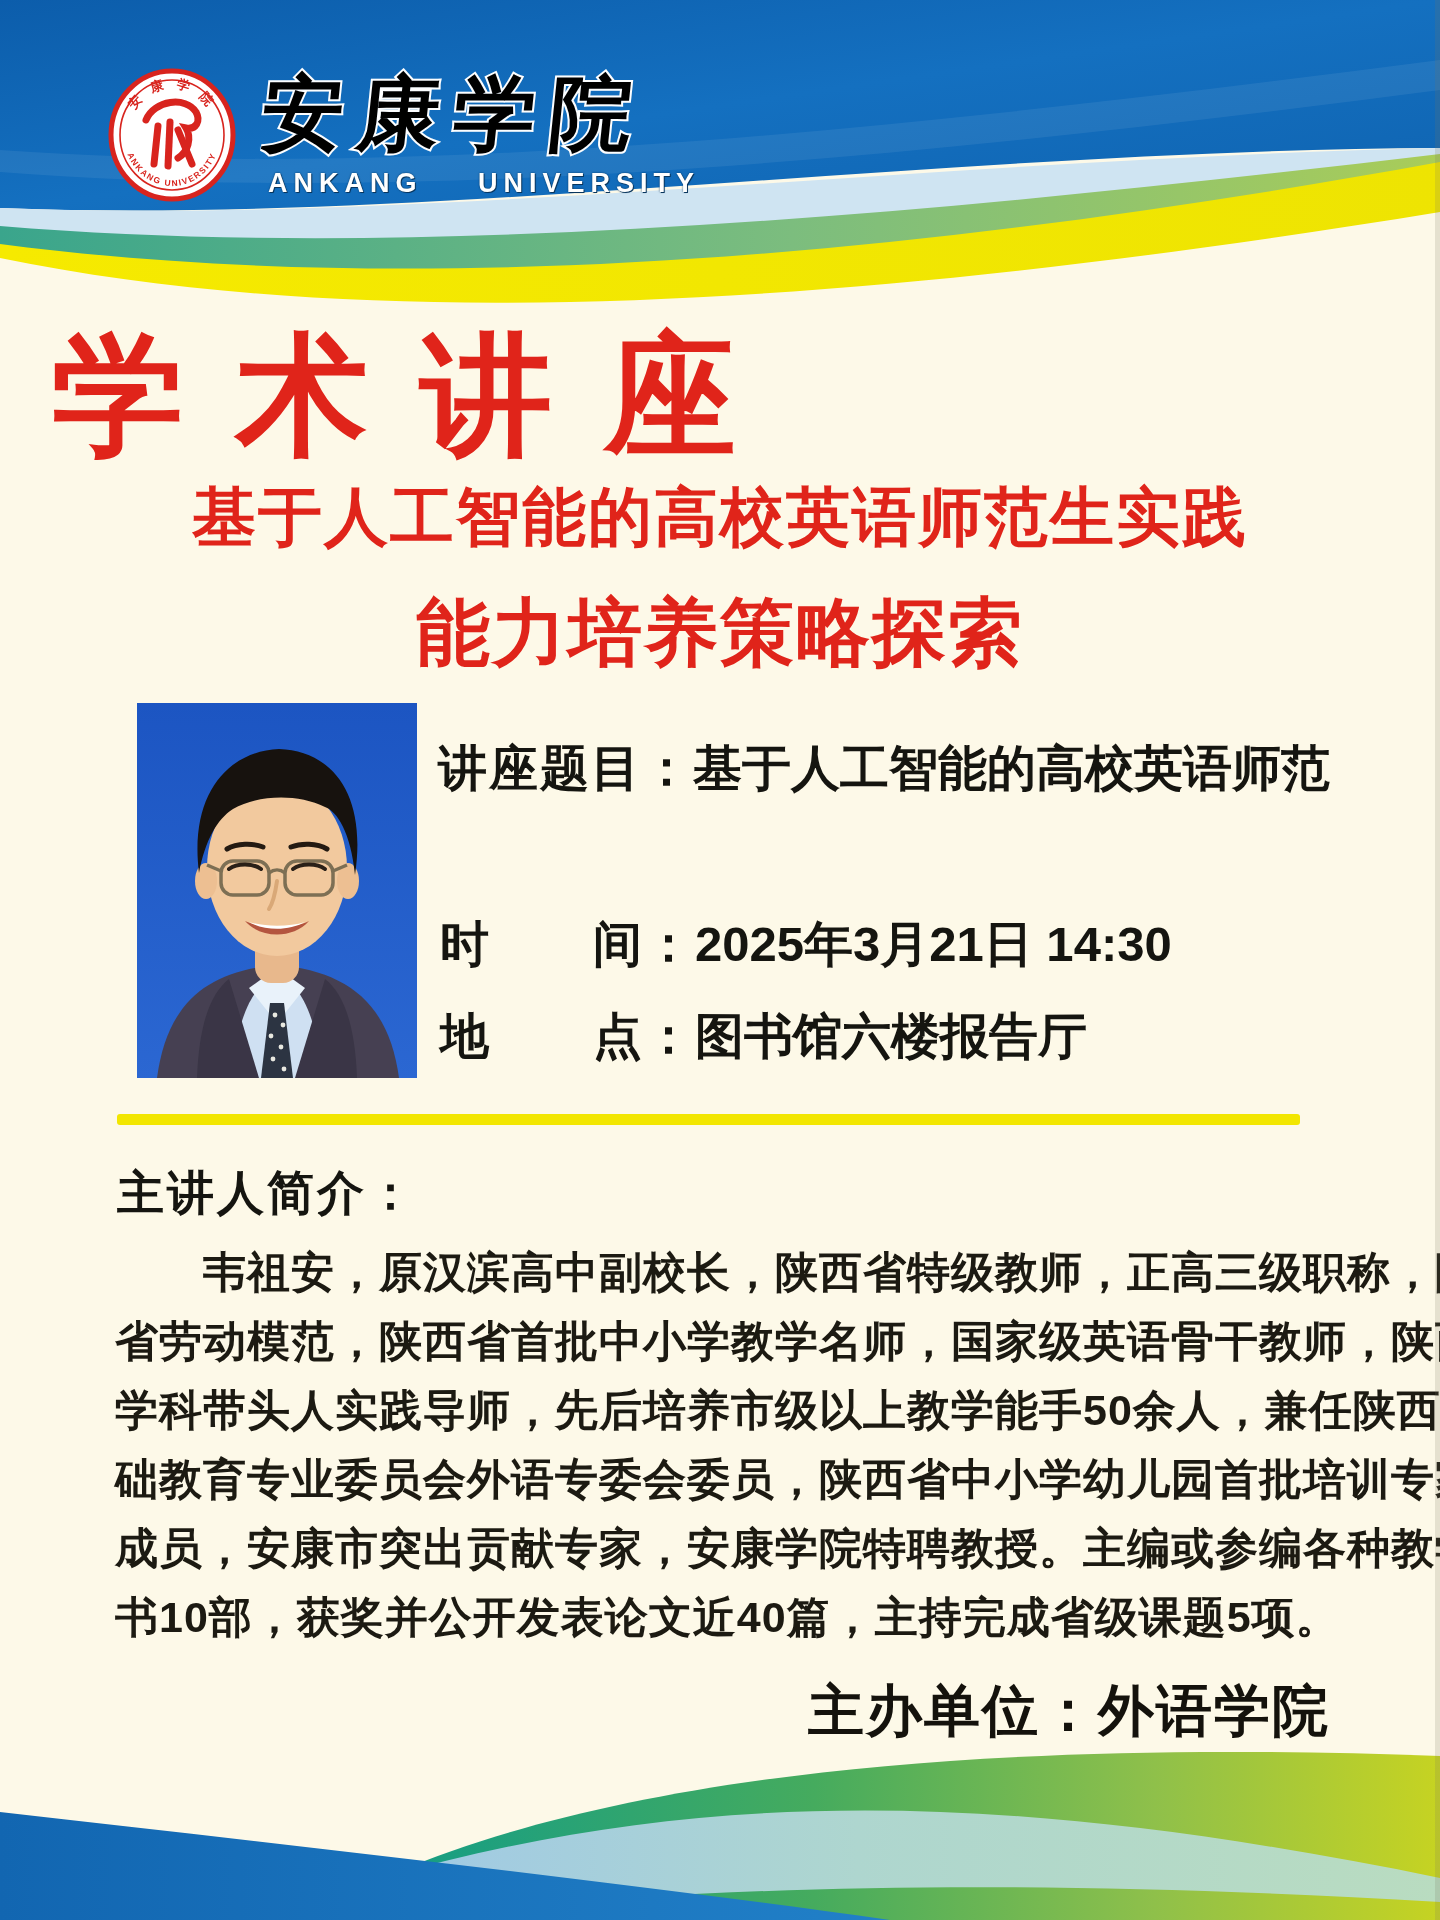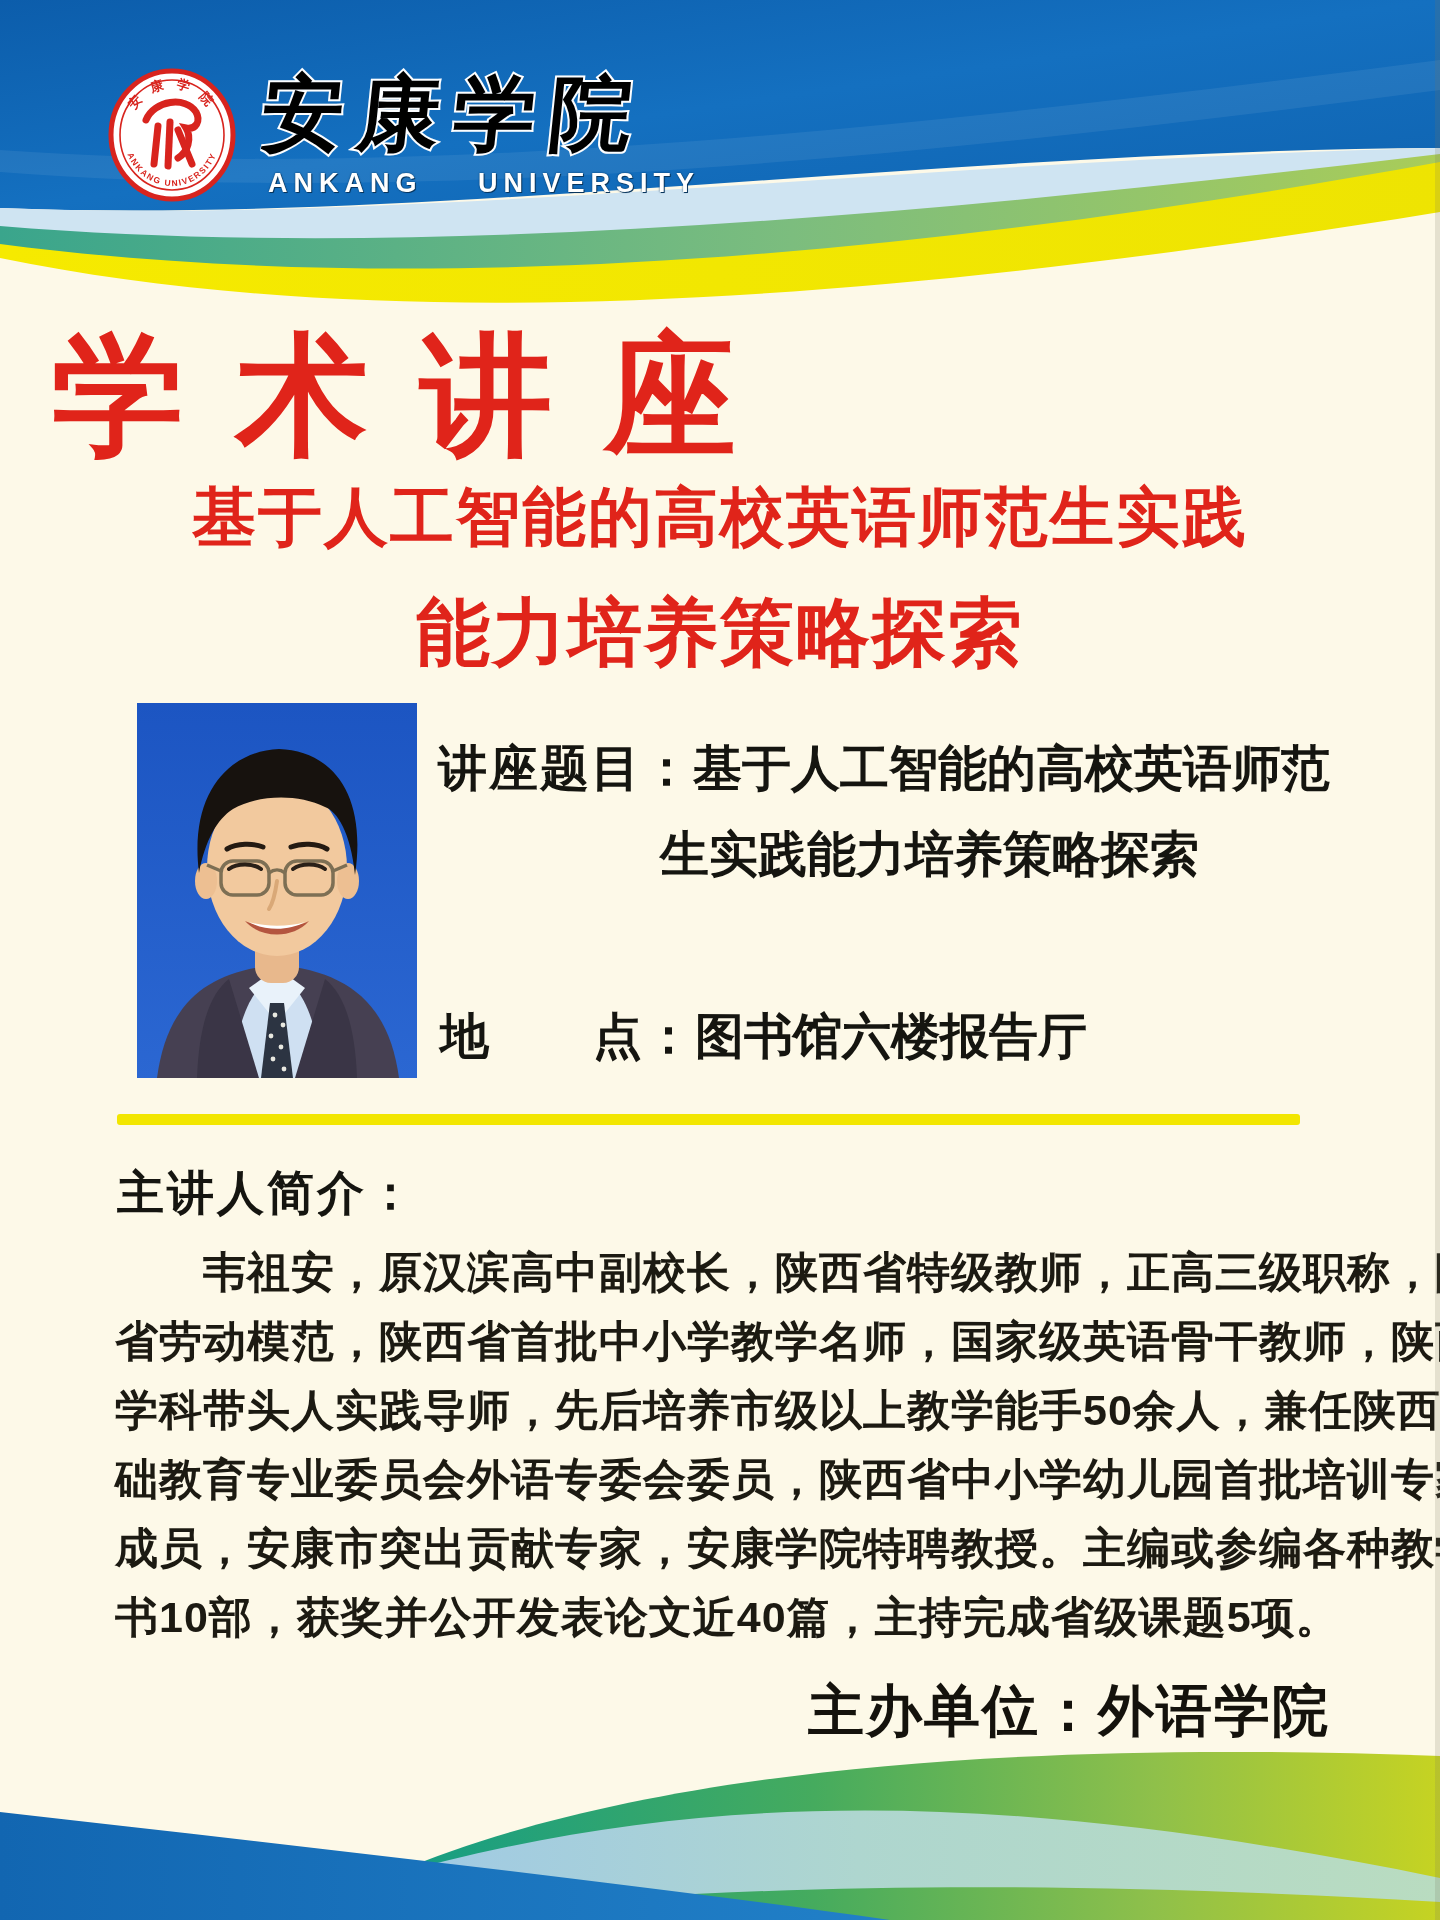--- a/index.html
+++ b/index.html
@@ -187,22 +187,22 @@
     <path d="M90,146 C100,140 116,140 126,144" stroke="#241a12" stroke-width="5" fill="none" stroke-linecap="round"></path>
     <path d="M154,144 C164,140 180,140 190,146" stroke="#241a12" stroke-width="5" fill="none" stroke-linecap="round"></path>
 
     <path d="M140,178 C138,192 136,200 132,206" stroke="#d9a877" stroke-width="4" fill="none" stroke-linecap="round"></path>
     <path d="M108,218 C124,236 156,236 172,218 C156,226 124,226 108,218 Z" fill="#b4553f"></path>
     <path d="M112,219 C128,228 152,228 168,219 C152,224 128,224 112,219 Z" fill="#ffffff"></path>
   </svg>
 
   <div class="info-row" id="row-topic-1"><span class="info-lbl">讲座题目：</span><span>基于人工智能的高校英语师范</span></div>
 
-  <div class="info-row" id="row-topic-2"><span>生实践能力培养策略探索</span></div>
-
+
+  <div class="info-row" id="row-time"><span class="info-lbl">时　　间：</span><span>2025年3月21日 14:30</span></div>
 
   <div class="info-row" id="row-place"><span class="info-lbl">地　　点：</span><span>图书馆六楼报告厅</span></div>
 
   <div id="divider"></div>
 
   <div id="bio-heading">主讲人简介：</div>
   <div id="bio">
     <div class="bio-line first">韦祖安，原汉滨高中副校长，陕西省特级教师，正高三级职称，陕西</div>
     <div class="bio-line">省劳动模范，陕西省首批中小学教学名师，国家级英语骨干教师，陕西省</div>
     <div class="bio-line">学科带头人实践导师，先后培养市级以上教学能手50余人，兼任陕西省基</div>

